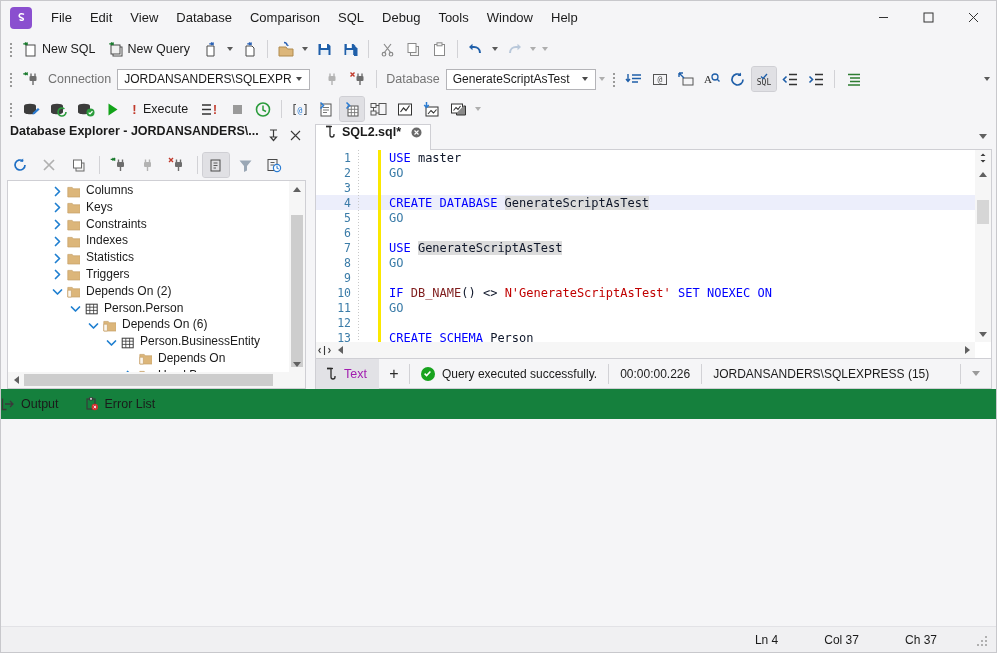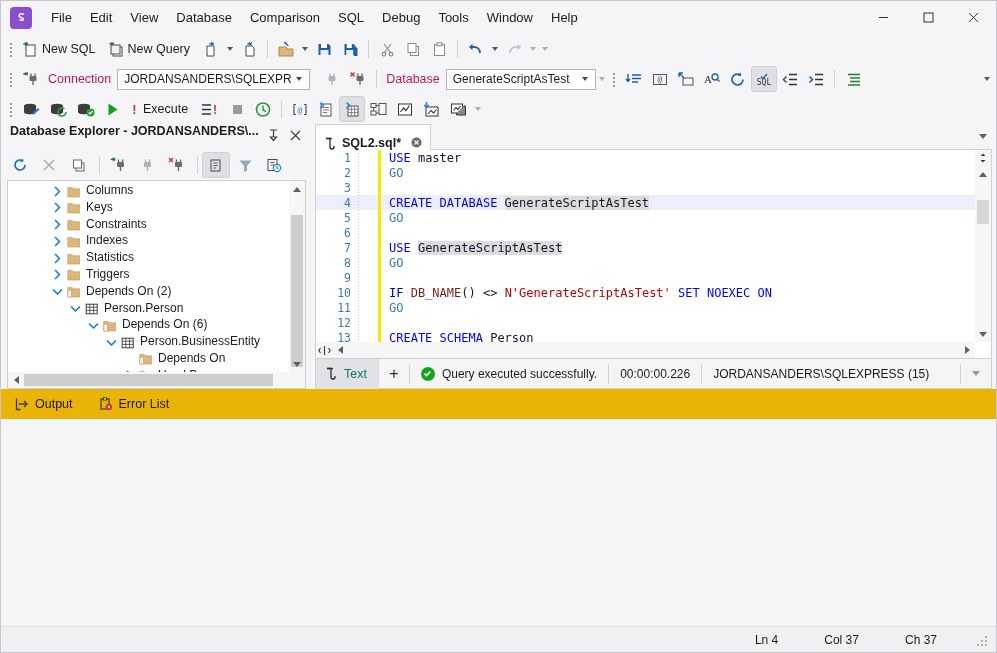--- a/index.html
+++ b/index.html
@@ -38,21 +38,21 @@
      background:#9a9a9a; box-shadow:0 4px 0 #9a9a9a, 0 8px 0 #9a9a9a, 0 12px 0 #9a9a9a; }
   .tbtn { height:24px; min-width:24px; display:flex; align-items:center; justify-content:center;
           padding:0 3px; margin:0 1px; border-radius:2px; cursor:default; }
   .tbtn.checked { background:#e0e0e4; outline:1px solid #cfcfd4; }
   .tbtn .lbl { font-size:12.5px; color:#1b1b1b; padding:0 4px 0 3px; white-space:nowrap; }
   .sep { width:1px; height:18px; background:#d2d2d6; margin:0 5px; flex:none; }
   .caret { width:12px; height:24px; display:flex; align-items:center; justify-content:center; }
   .caret::after { content:""; border-left:3.5px solid transparent; border-right:3.5px solid transparent;
                   border-top:4px solid #5a5a5a; }
   .caret.dim::after { border-top-color:#aeaeae; }
-  .tlabel { font-size:12.5px; color:#be185d; padding:0 6px 0 4px; white-space:nowrap; }
+  .tlabel { font-size:12.5px; color:#737373; padding:0 6px 0 4px; white-space:nowrap; }
   .combo { height:21px; border:1px solid #b4b4b8; background:#fff; display:flex;
            align-items:center; font-size:12px; padding:0 2px 0 6px; }
   .combo .cval { flex:1; white-space:nowrap; overflow:hidden; color:#1b1b1b; }
   .combo .cbtn { width:16px; height:19px; display:flex; align-items:center; justify-content:center; }
   .combo .cbtn::after { content:""; border-left:3.5px solid transparent; border-right:3.5px solid transparent;
                         border-top:4px solid #4a4a4a; }
   .overflow { margin-left:auto; width:18px; display:flex; align-items:center; justify-content:center;}
   .overflow::after { content:""; border-left:3.5px solid transparent; border-right:3.5px solid transparent;
                      border-top:4px solid #5a5a5a; }
 
@@ -99,21 +99,21 @@
   .tri-rt { width:0;height:0;border-top:4px solid transparent;border-bottom:4px solid transparent;border-left:5px solid #606060;}
 
   
   .splitter { width:5px; flex:0 0 5px; background:#f5f5f7; cursor:col-resize; }
 
   
   .editor-area { flex:1 1 auto; display:flex; flex-direction:column; min-width:0; min-height:0;
                  padding-right:4px; }
   .tabstrip { height:26px; flex:0 0 26px; display:flex; align-items:flex-end; background:#f5f5f7;
               position:relative; }
-  .tab { height:26px; display:flex; align-items:flex-end; padding:0 6px 0 8px; background:#fff;
+  .tab { height:26px; display:flex; align-items:flex-start; padding:0 6px 0 8px; background:#fff;
          border:1px solid #cfcfd4; border-bottom:none; font-size:12.5px; font-weight:bold;
          color:#1b1b1b; }
   .tab .tabname { padding-right:8px; }
   .tab .closeb { width:15px; height:15px; border-radius:50%; display:flex; align-items:center;
                  justify-content:center; color:#5a5a5a; font-size:11px; line-height:1;}
   .tabstrip .tsfill { flex:1; border-bottom:1px solid #cfcfd4; height:26px;
                       background:#f5f5f7; }
   .tabstrip .navdrop { width:18px; height:26px; display:flex; align-items:center;
                        justify-content:center; border-bottom:1px solid #cfcfd4; }
 
@@ -137,32 +137,32 @@
   .plain { color:#0f172a; }
   .hlmatch { background:#dcdcdc; }
 
   .splitbtn { position:absolute; left:0; bottom:0; width:16px; height:16px; background:#f6f6f6;
               display:flex; align-items:center; justify-content:center; }
 
   
   .resbar { height:30px; flex:0 0 30px; display:flex; align-items:center; background:#f5f5f7;
             border:1px solid #cfcfd4; border-top:none; }
   .restab { height:30px; display:flex; align-items:center; padding:0 12px 0 9px;
-            background:#e2e2e6; font-size:12.5px; color:#0f766e; }
+            background:#e2e2e6; font-size:12.5px; color:#a21caf; }
   .resplus { width:30px; height:30px; display:flex; align-items:center; justify-content:center;
              font-size:16px; color:#2b2b2b; }
   .vsep { width:1px; height:20px; background:#d2d2d6; }
   .resseg { padding:0 11px; display:flex; align-items:center; font-size:12px; color:#1b1b1b;
             height:30px; white-space:nowrap; }
   .okdot { width:14px; height:14px; border-radius:50%; background:#18a31e; margin-right:7px;
            display:flex; align-items:center; justify-content:center; color:#fff; font-size:9px; flex:none;}
 
   
   .botdock { height:30px; flex:0 0 30px; display:flex; align-items:center;
-             background:#eab308; padding-left:14px; }
+             background:#15803d; }
   .bdtab { display:flex; align-items:center; font-size:12.5px; color:#1b1b1b; margin-right:26px; }
   .bdtab .bi { margin-right:6px; display:flex; align-items:center; }
 
   .filler { flex:1 1 auto; background:#f5f5f7; }
 
   
   .statusbar { height:26px; flex:0 0 26px; display:flex; align-items:center;
                background:#f0f0f2; border-top:1px solid #e2e2e6; font-size:12px; color:#1b1b1b; }
   .sb-right { margin-left:auto; display:flex; align-items:center; padding-right:6px;gap:28px; }
   .sb-seg { padding:0 9px; white-space:nowrap; }

